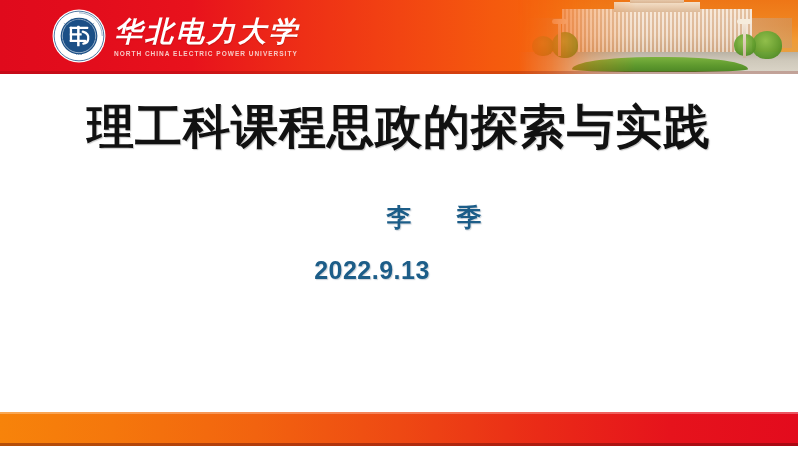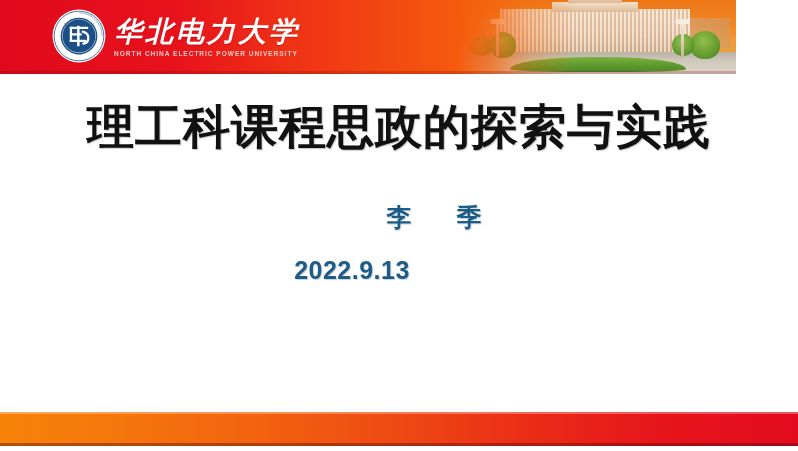--- a/index.html
+++ b/index.html
@@ -16,21 +16,21 @@
     height: 451px;
     background: #ffffff;
     overflow: hidden;
   }
 
   
   .header-band {
     position: absolute;
     left: 0;
     top: 0;
-    width: 736px;
+    width: 798px;
     height: 74px;
     background: linear-gradient(90deg,
         #e00a1c 0%,
         #e30d1c 12%,
         #e8121c 24%,
         #ee2f16 38%,
         #f24412 50%,
         #f55a0e 62%,
         #f6690c 72%,
         #f4760f 80%,
@@ -231,20 +231,21 @@
     left: 0;
     top: 256px;
     width: 704px;
     text-align: center;
     font-size: 25px;
     font-weight: 700;
     color: #1c5d88;
     letter-spacing: 0.5px;
     text-shadow: 1px 1px 1px rgba(170,180,190,0.6);
     white-space: nowrap;
+    padding-left: 20px;
   }
 
   
   .footer-band {
     position: absolute;
     left: 0;
     top: 412px;
     width: 798px;
     height: 34px;
     background: linear-gradient(90deg,

